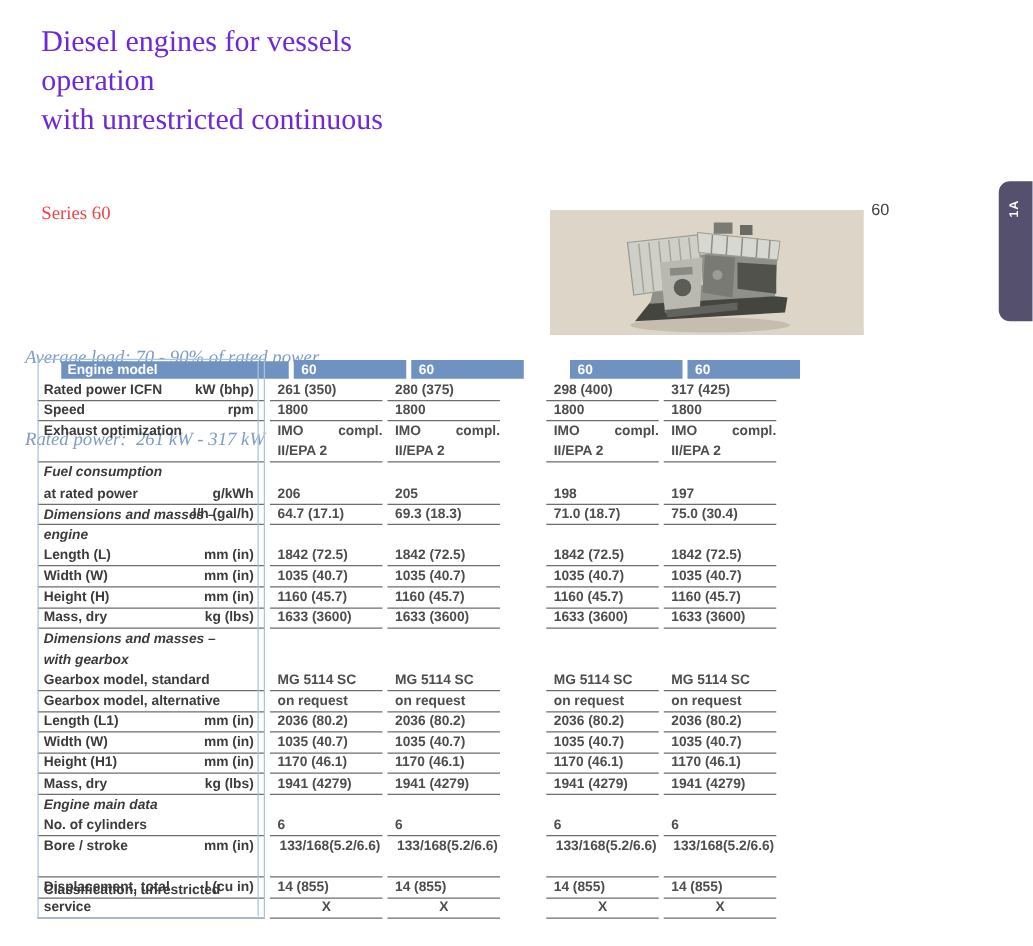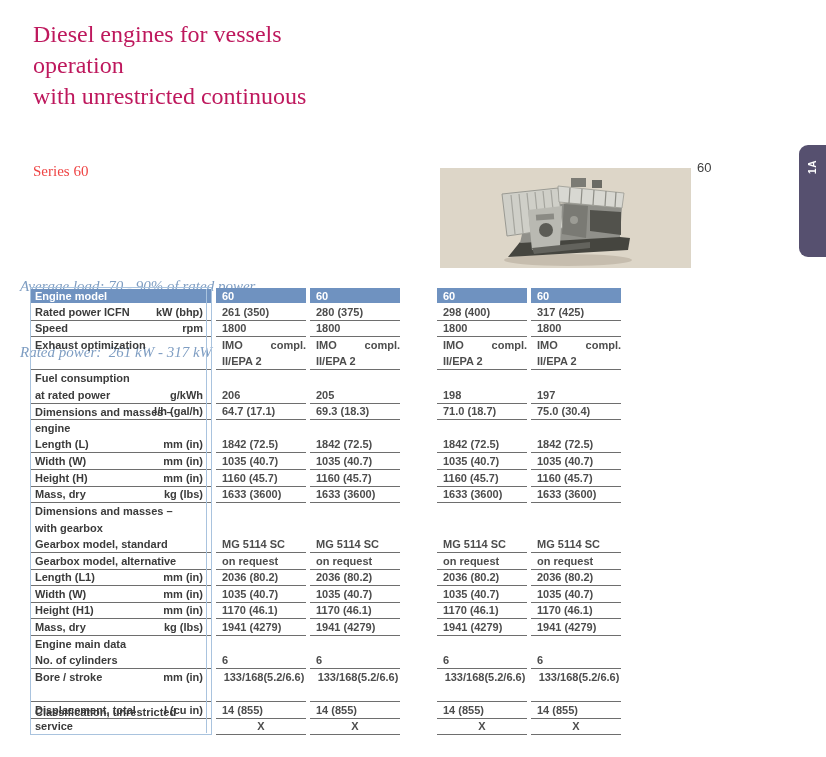--- a/index.html
+++ b/index.html
@@ -5,21 +5,21 @@
   html,body{margin:0;padding:0;}
   body{
     width:826px;height:757px;position:relative;overflow:hidden;
     background:#ffffff;
     font-family:"Liberation Sans", sans-serif;
   }
   
   .title{
     position:absolute;left:33px;top:19px;
     font-family:"Liberation Serif", serif;
-    font-size:24px;line-height:31px;color:#be185d;
+    font-size:24px;line-height:31px;color:#6d28d9;
   }
   .series{
     position:absolute;left:33px;top:163px;
     font-family:"Liberation Serif", serif;
     font-size:15px;color:#ef4444;
   }
   .info{
     position:absolute;left:20px;top:231px;
     font-family:"Liberation Serif", serif;
     font-size:15px;line-height:22px;color:#7e9dc2;white-space:pre;font-style:italic;
@@ -39,37 +39,37 @@
     background:#56506f;border-radius:9px 0 0 9px;
   }
   .tab-label{
     position:absolute;top:16px;left:0;width:27px;height:12px;line-height:12px;
     text-align:center;color:#ffffff;font-size:10px;font-weight:bold;
     letter-spacing:0.5px;transform:rotate(-90deg);
   }
   
   .spec-table{position:absolute;left:30px;top:287px;width:596px;}
   .trow{position:relative;}
-  .hh{height:17px;}
+  .hh{height:17px;margin-left:19px;}
   .h1{height:16.6px;}
   .h2{height:33.2px;}
   .lcell{
     position:absolute;left:0;top:0;width:182px;height:100%;
     box-sizing:border-box;display:flex;justify-content:space-between;
     align-items:flex-end;padding:0 9px 1px 5px;
     font-size:11px;font-weight:bold;color:#3b3b3b;line-height:14px;
   }
   .lcell.data{border-bottom:1.5px solid #6e6e6e;}
   .lcell.header{
     top:2px;height:14px;background:#6f92c0;color:#ffffff;
     align-items:center;padding-bottom:0;border:none;
   }
   .lcell.group{
     flex-direction:column;align-items:stretch;justify-content:flex-end;
-    border-bottom:none;padding-bottom:0;
+    border-bottom:none;padding-bottom:0;font-style:italic;
   }
   .gline{display:block;line-height:16.6px;}
   .lcell.d2{flex-direction:column;align-items:stretch;justify-content:flex-start;}
   .lu{display:flex;justify-content:space-between;line-height:16.6px;}
   .vcell{
     position:absolute;top:0;height:100%;width:90px;
     box-sizing:border-box;display:flex;align-items:flex-end;
     padding:0 0 1px 6px;font-size:11px;font-weight:bold;color:#4d4d4d;line-height:14px;
   }
   .vcell.data{border-bottom:1.5px solid #6e6e6e;}

